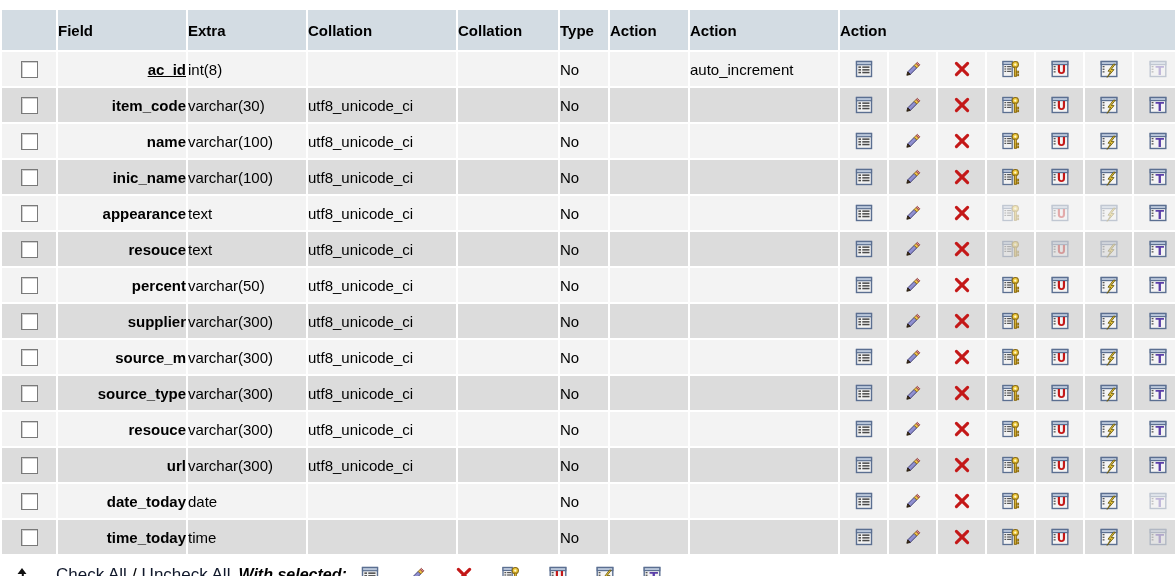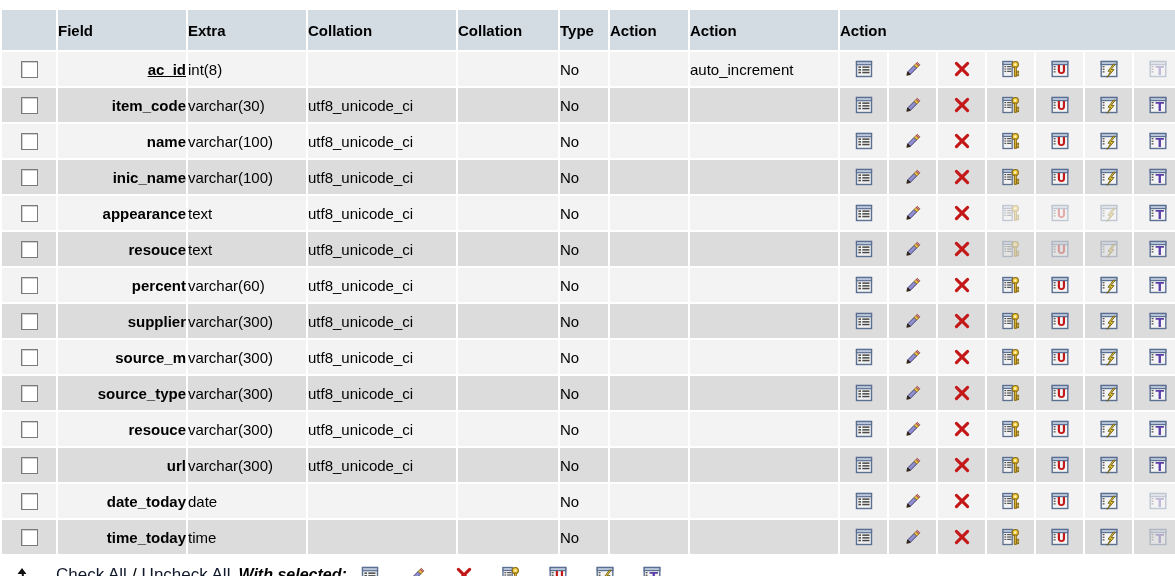--- a/index.html
+++ b/index.html
@@ -628,21 +628,21 @@
                 <rect x="2.2" y="2.5" width="15.6" height="3.1" fill="#b9c6da" stroke="#5b6f91" stroke-width="1.2"></rect>
                 <rect x="3.6" y="7" width="1.9" height="1.3" fill="#555"></rect>
                 <rect x="3.6" y="9.6" width="1.9" height="1.3" fill="#555"></rect>
                 <rect x="3.6" y="12.2" width="1.9" height="1.3" fill="#555"></rect>
                 <text x="11.8" y="15.8" font-family="DejaVu Sans, sans-serif" font-size="12.5" font-weight="bold" fill="#5b3fa8" text-anchor="middle">T</text>
               </svg></span></td>
         </tr>
         <tr class="odd">
           <td class="c-chk"><span class="chkbox"></span></td>
           <td class="c-field"><span>percent</span></td>
-          <td class="c-type">varchar(60)</td>
+          <td class="c-type">varchar(50)</td>
           <td class="c-coll">utf8_unicode_ci</td>
           <td class="c-attr"></td>
           <td class="c-null">No</td>
           <td class="c-default"></td>
           <td class="c-extra"></td>
           <td class="c-act"><span class="ico"><svg width="20" height="20" viewBox="0 0 20 20">
                 <rect x="2.5" y="2.5" width="15" height="15" fill="#f2f2f2" stroke="#5b6f91" stroke-width="1.4"></rect>
                 <rect x="2.5" y="2.5" width="15" height="3.2" fill="#b9c6da" stroke="#5b6f91" stroke-width="1.2"></rect>
                 <rect x="4.4" y="7.4" width="2.6" height="1.5" fill="#4a4a4a"></rect>
                 <rect x="4.4" y="10.1" width="2.6" height="1.5" fill="#4a4a4a"></rect>

